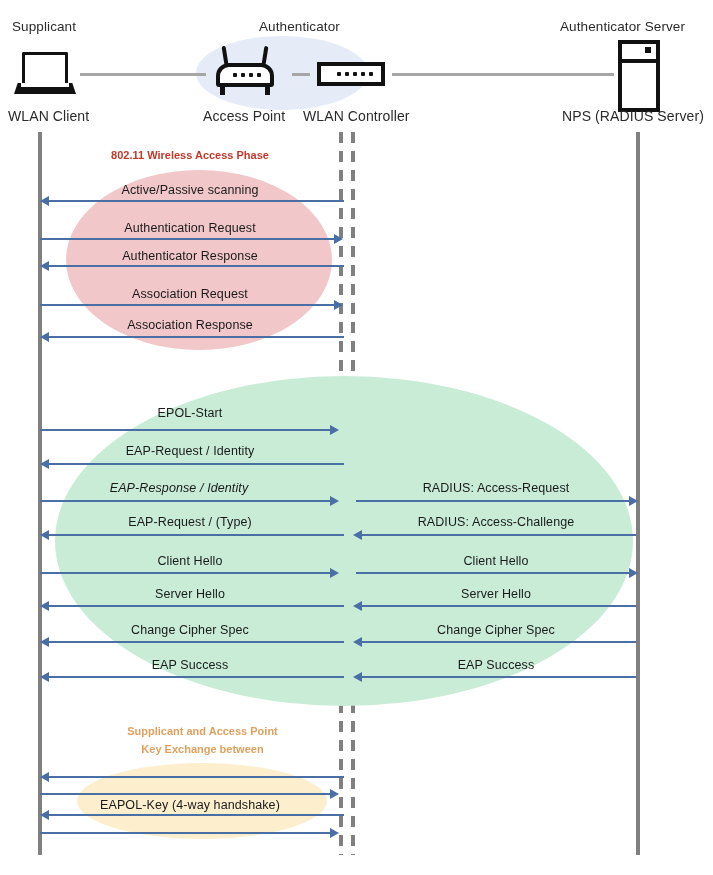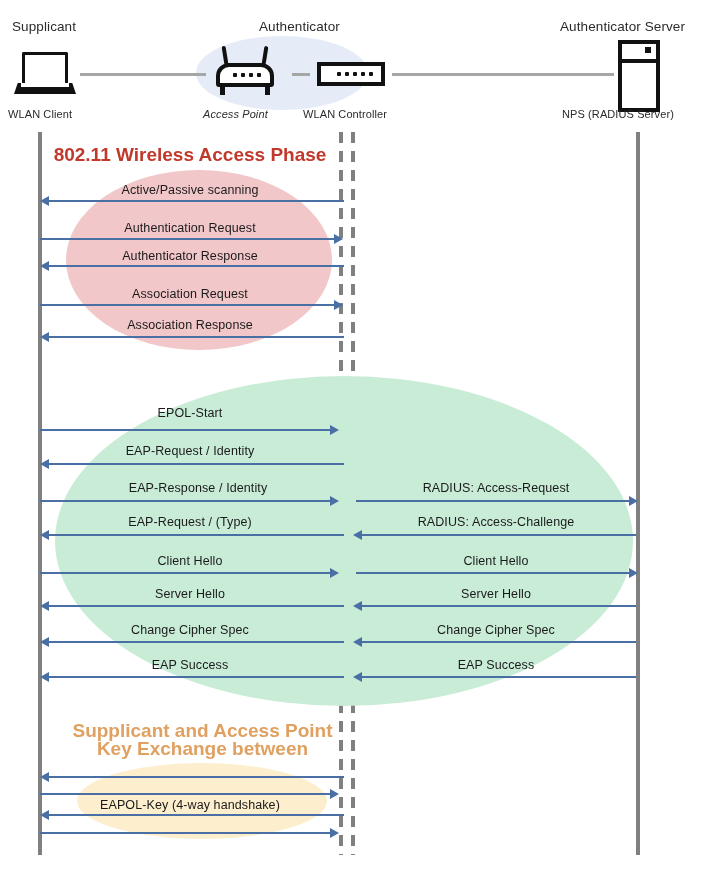--- a/index.html
+++ b/index.html
@@ -10,21 +10,21 @@
     overflow:hidden;
   }
   #stage{position:relative;width:713px;height:875px;background:#fff;}
 
   
   .role-title{
     position:absolute;font-size:13.5px;color:#2b2b2b;
     white-space:nowrap;letter-spacing:.1px;
   }
   .node-caption{
-    position:absolute;font-size:11px;color:#2b2b2b;
+    position:absolute;font-size:14px;color:#2b2b2b;
     white-space:nowrap;letter-spacing:.1px;
   }
   .auth-blob{
     position:absolute;left:196px;top:36px;width:172px;height:74px;
     background:#e6ecf7;border-radius:50%;
   }
   .hwire{position:absolute;height:3px;background:#a6a6a6;}
 
   
   .icon{position:absolute;}
@@ -73,21 +73,21 @@
   .lifeline-dashed{
     position:absolute;width:4px;
     background:repeating-linear-gradient(to bottom,#808080 0 11px,transparent 11px 19px);
   }
 
   
   .blob{position:absolute;border-radius:50%;}
 
   
   .phase-label{
-    position:absolute;font-size:19px;font-weight:600;white-space:nowrap;
+    position:absolute;font-size:11px;font-weight:600;white-space:nowrap;
     text-align:center;line-height:18px;
   }
 
   
   .msg-label{
     position:absolute;font-size:12.5px;color:#1a1a1a;
     white-space:nowrap;text-align:center;letter-spacing:.1px;
   }
   .arrow-line{position:absolute;height:1.6px;background:#4a6fa5;}
   .arrow-head{position:absolute;width:0;height:0;}
@@ -146,21 +146,21 @@
     </div>
   </div>
 
   <div class="icon" style="left:618px;top:40px;width:42px;height:72px;">
     <div class="srv-outer"></div>
     <div class="srv-div"></div>
     <div class="srv-dot"></div>
   </div>
 
   <div class="node-caption" style="left:8px;top:108px;">WLAN Client</div>
-  <div class="node-caption" style="left:203px;top:108px;font-style:italic;">Access Point</div>
+  <div class="node-caption" style="left:203px;top:108px;">Access Point</div>
   <div class="node-caption" style="left:303px;top:108px;">WLAN Controller</div>
   <div class="node-caption" style="left:562px;top:108px;">NPS (RADIUS Server)</div>
 
   <div class="lifeline" style="left:38px;top:132px;height:723px;"></div>
   <div class="lifeline-dashed" style="left:339px;top:132px;height:723px;"></div>
   <div class="lifeline-dashed" style="left:351px;top:132px;height:723px;"></div>
   <div class="lifeline" style="left:636px;top:132px;height:723px;"></div>
 
   <div class="blob" style="left:66px;top:170px;width:266px;height:180px;background:#f2c7c9;"></div>
   <div class="blob" style="left:55px;top:376px;width:578px;height:330px;background:#c9ecd7;"></div>
@@ -190,21 +190,21 @@
 
 
   <div class="msg-label" style="left:40px;top:406px;width:300px;">EPOL-Start</div>
   <div class="arrow-line" style="left:40px;top:429px;width:291px;"></div>
   <div class="arrow-head right" style="left:330px;top:425px;"></div>
 
   <div class="msg-label" style="left:40px;top:444px;width:300px;">EAP-Request / Identity</div>
   <div class="arrow-line" style="left:49px;top:463px;width:295px;"></div>
   <div class="arrow-head left" style="left:40px;top:459px;"></div>
 
-  <div class="msg-label" style="left:48px;top:481px;width:300px;">EAP-Response / Identity</div>
+  <div class="msg-label" style="left:29px;top:481px;width:300px;font-style:italic;">EAP-Response / Identity</div>
   <div class="arrow-line" style="left:40px;top:500px;width:291px;"></div>
   <div class="arrow-head right" style="left:330px;top:496px;"></div>
   <div class="msg-label" style="left:356px;top:481px;width:280px;">RADIUS: Access-Request</div>
   <div class="arrow-line" style="left:356px;top:500px;width:275px;"></div>
   <div class="arrow-head right" style="left:629px;top:496px;"></div>
 
   <div class="msg-label" style="left:40px;top:515px;width:300px;">EAP-Request / (Type)</div>
   <div class="arrow-line" style="left:49px;top:534px;width:295px;"></div>
   <div class="arrow-head left" style="left:40px;top:530px;"></div>
   <div class="msg-label" style="left:356px;top:515px;width:280px;">RADIUS: Access-Challenge</div>

